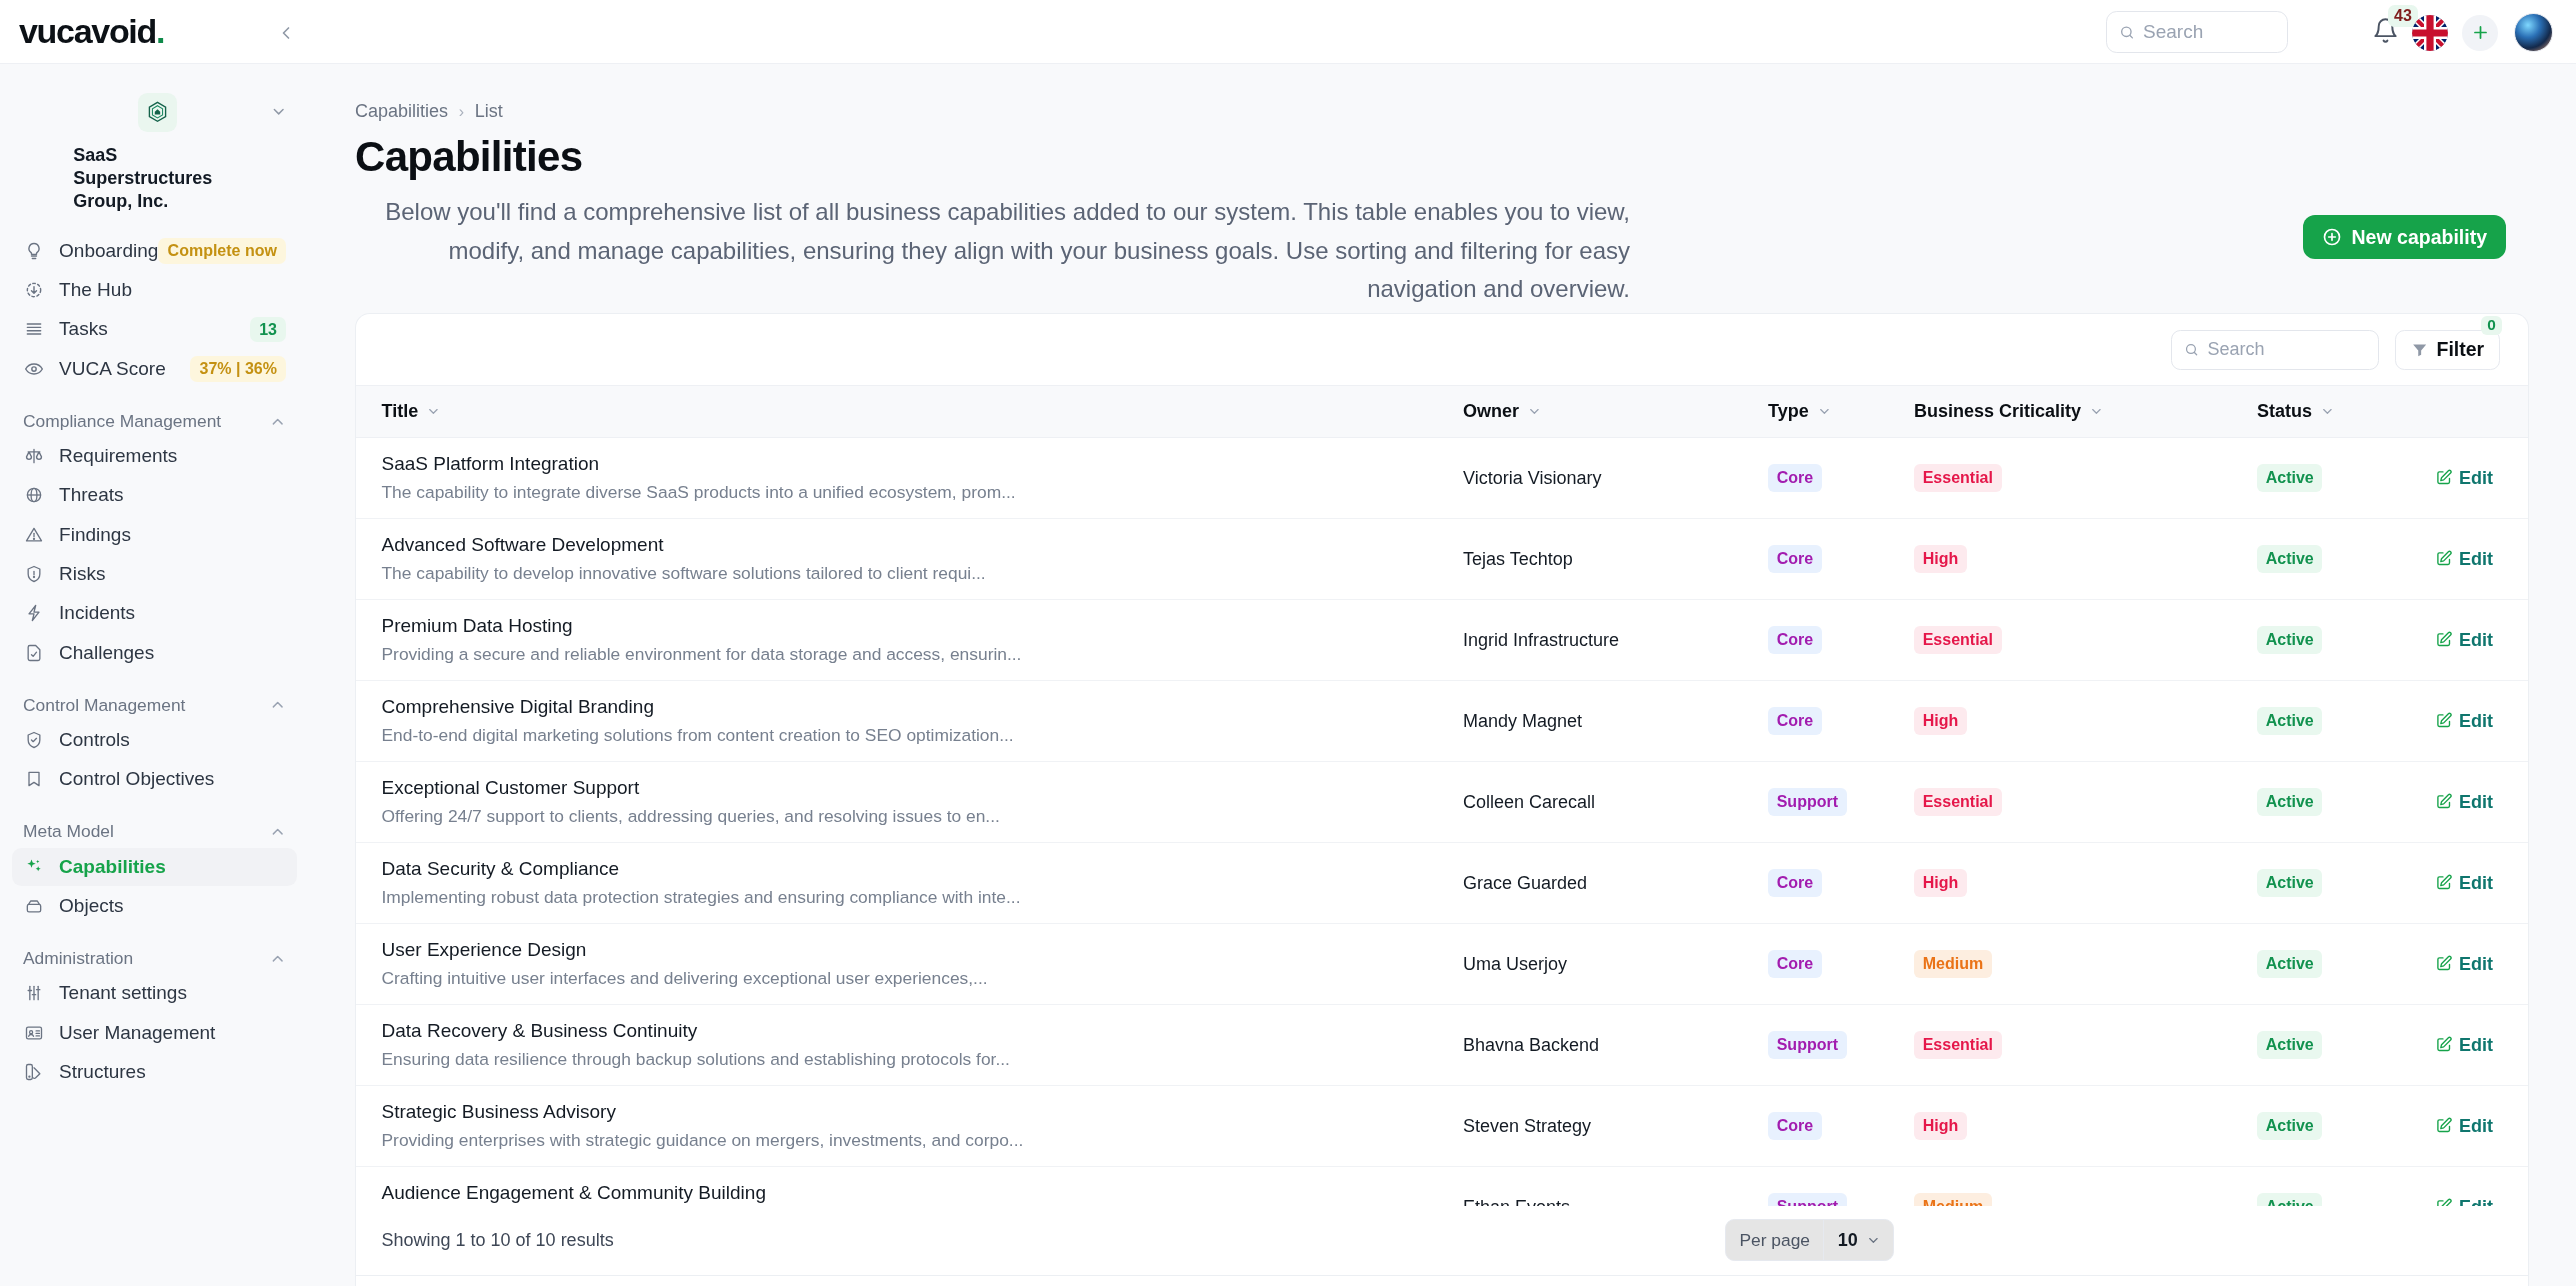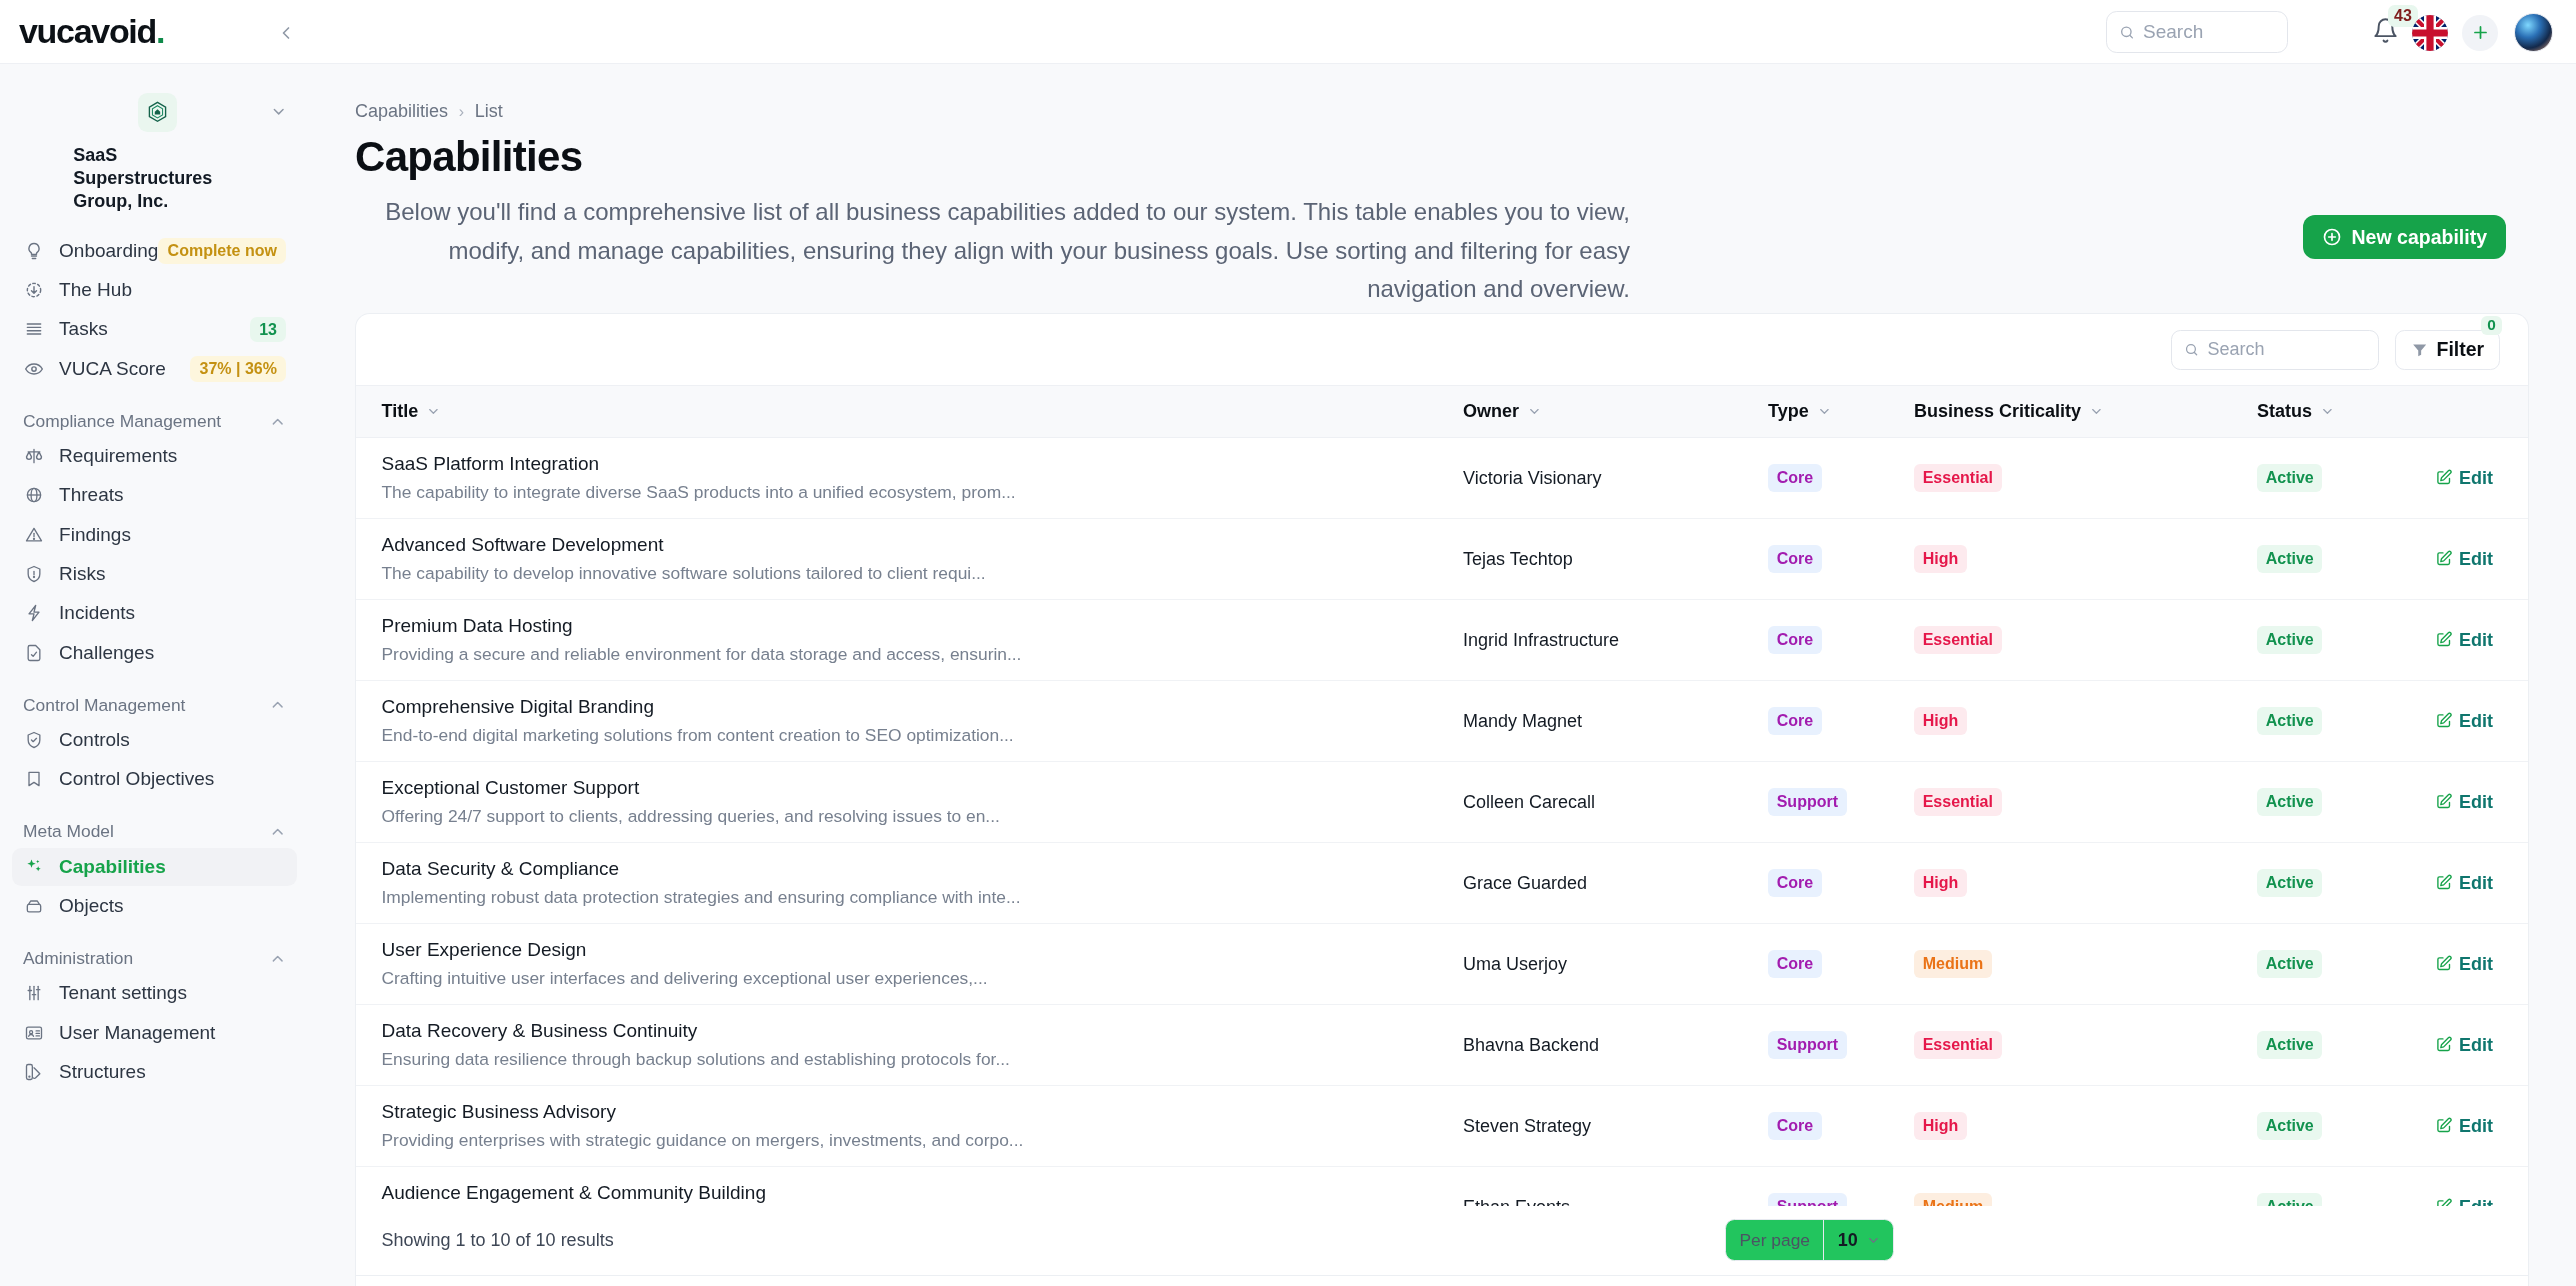--- a/index.html
+++ b/index.html
@@ -178,21 +178,21 @@
 
   .card-footer {
     position:absolute; left:46px; top:1140px; width:2174px; height:70px;
     background:#fff; border:1.3px solid #eceff3; border-top:none;
     display:flex; align-items:center; justify-content:space-between;
   }
   .showing { font-size:18px; color:#3e4756; margin-left:25.5px; }
   .perpage {
     position:absolute; left:1369px; top:13.4px;
     display:flex; align-items:center; border:1.3px solid #e6e9ef; border-radius:9.4px;
-    height:42px; overflow:hidden; cursor:pointer; background:#22c55e;
+    height:42px; overflow:hidden; cursor:pointer; background:#e5e5e5;
   }
   .perpage .lbl { font-size:17.4px; color:#4b5463; padding: 0 13.4px; }
   .perpage .val {
     display:flex; align-items:center; gap:8px; font-size:18px; color:#141b24; font-weight:600;
     padding: 0 12px 0 13.4px; border-left:1.3px solid #e6e9ef; height:100%;
   }
 </style>
 </head>
 <body>
 

